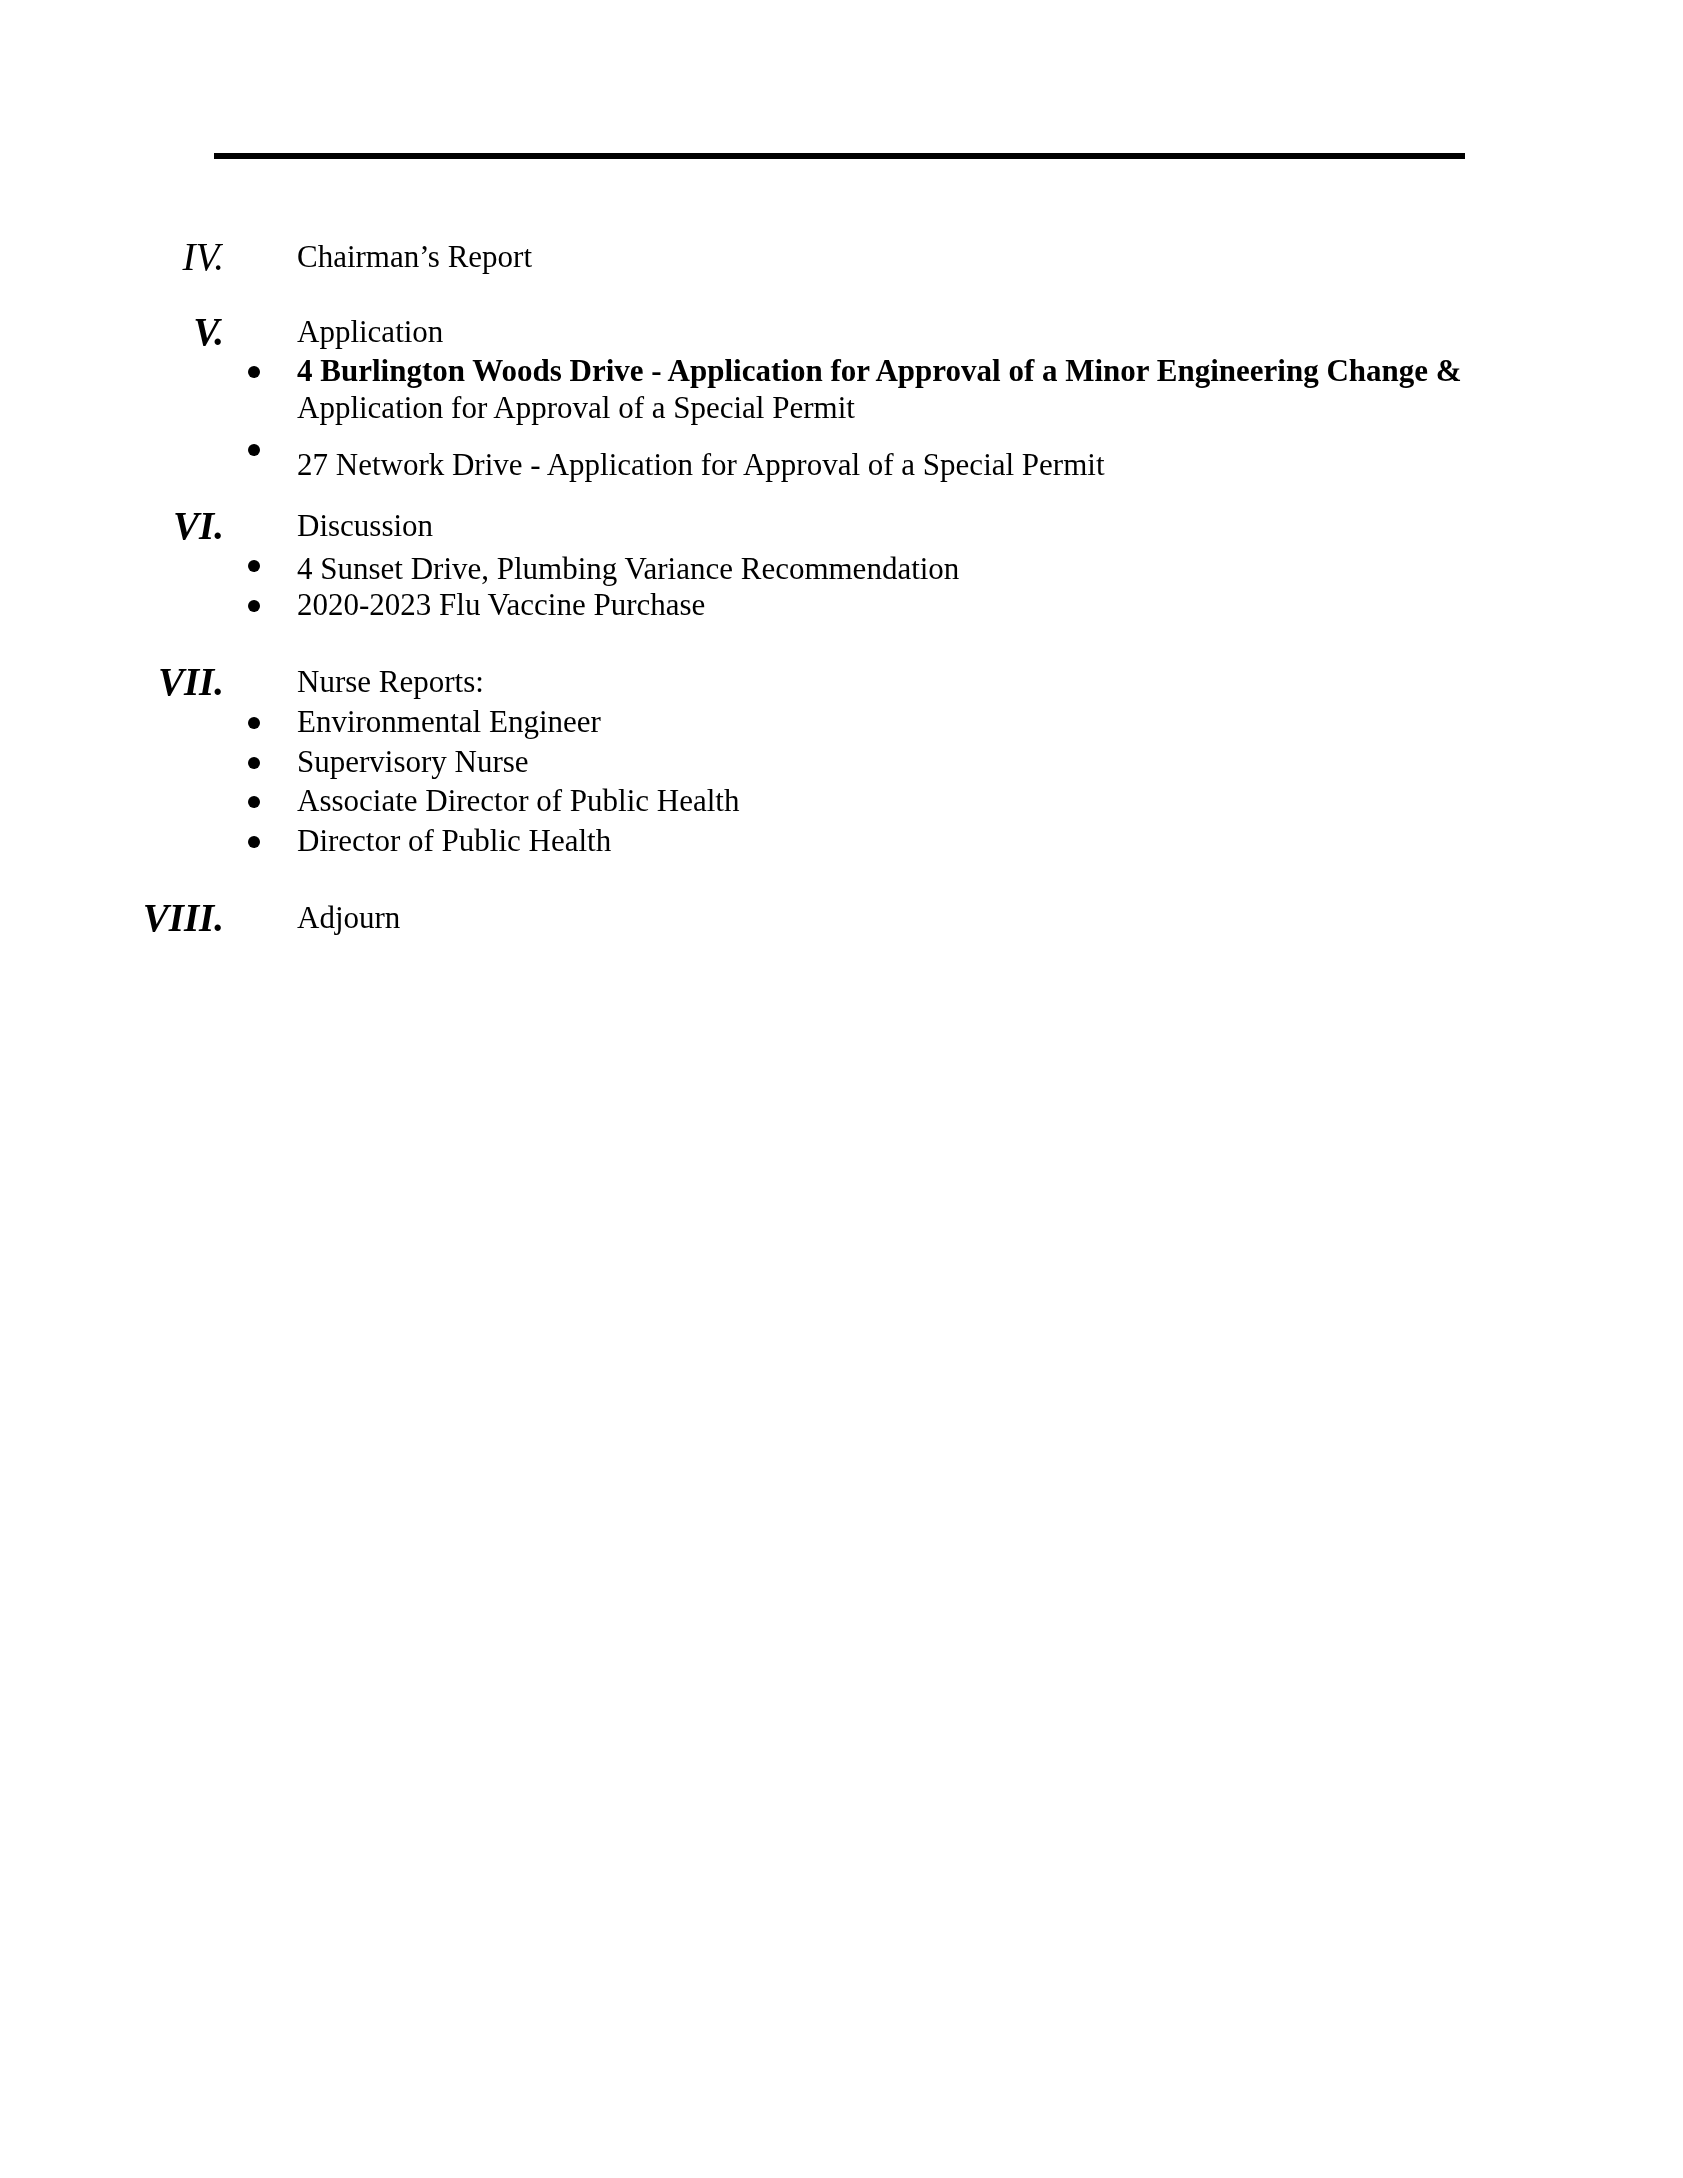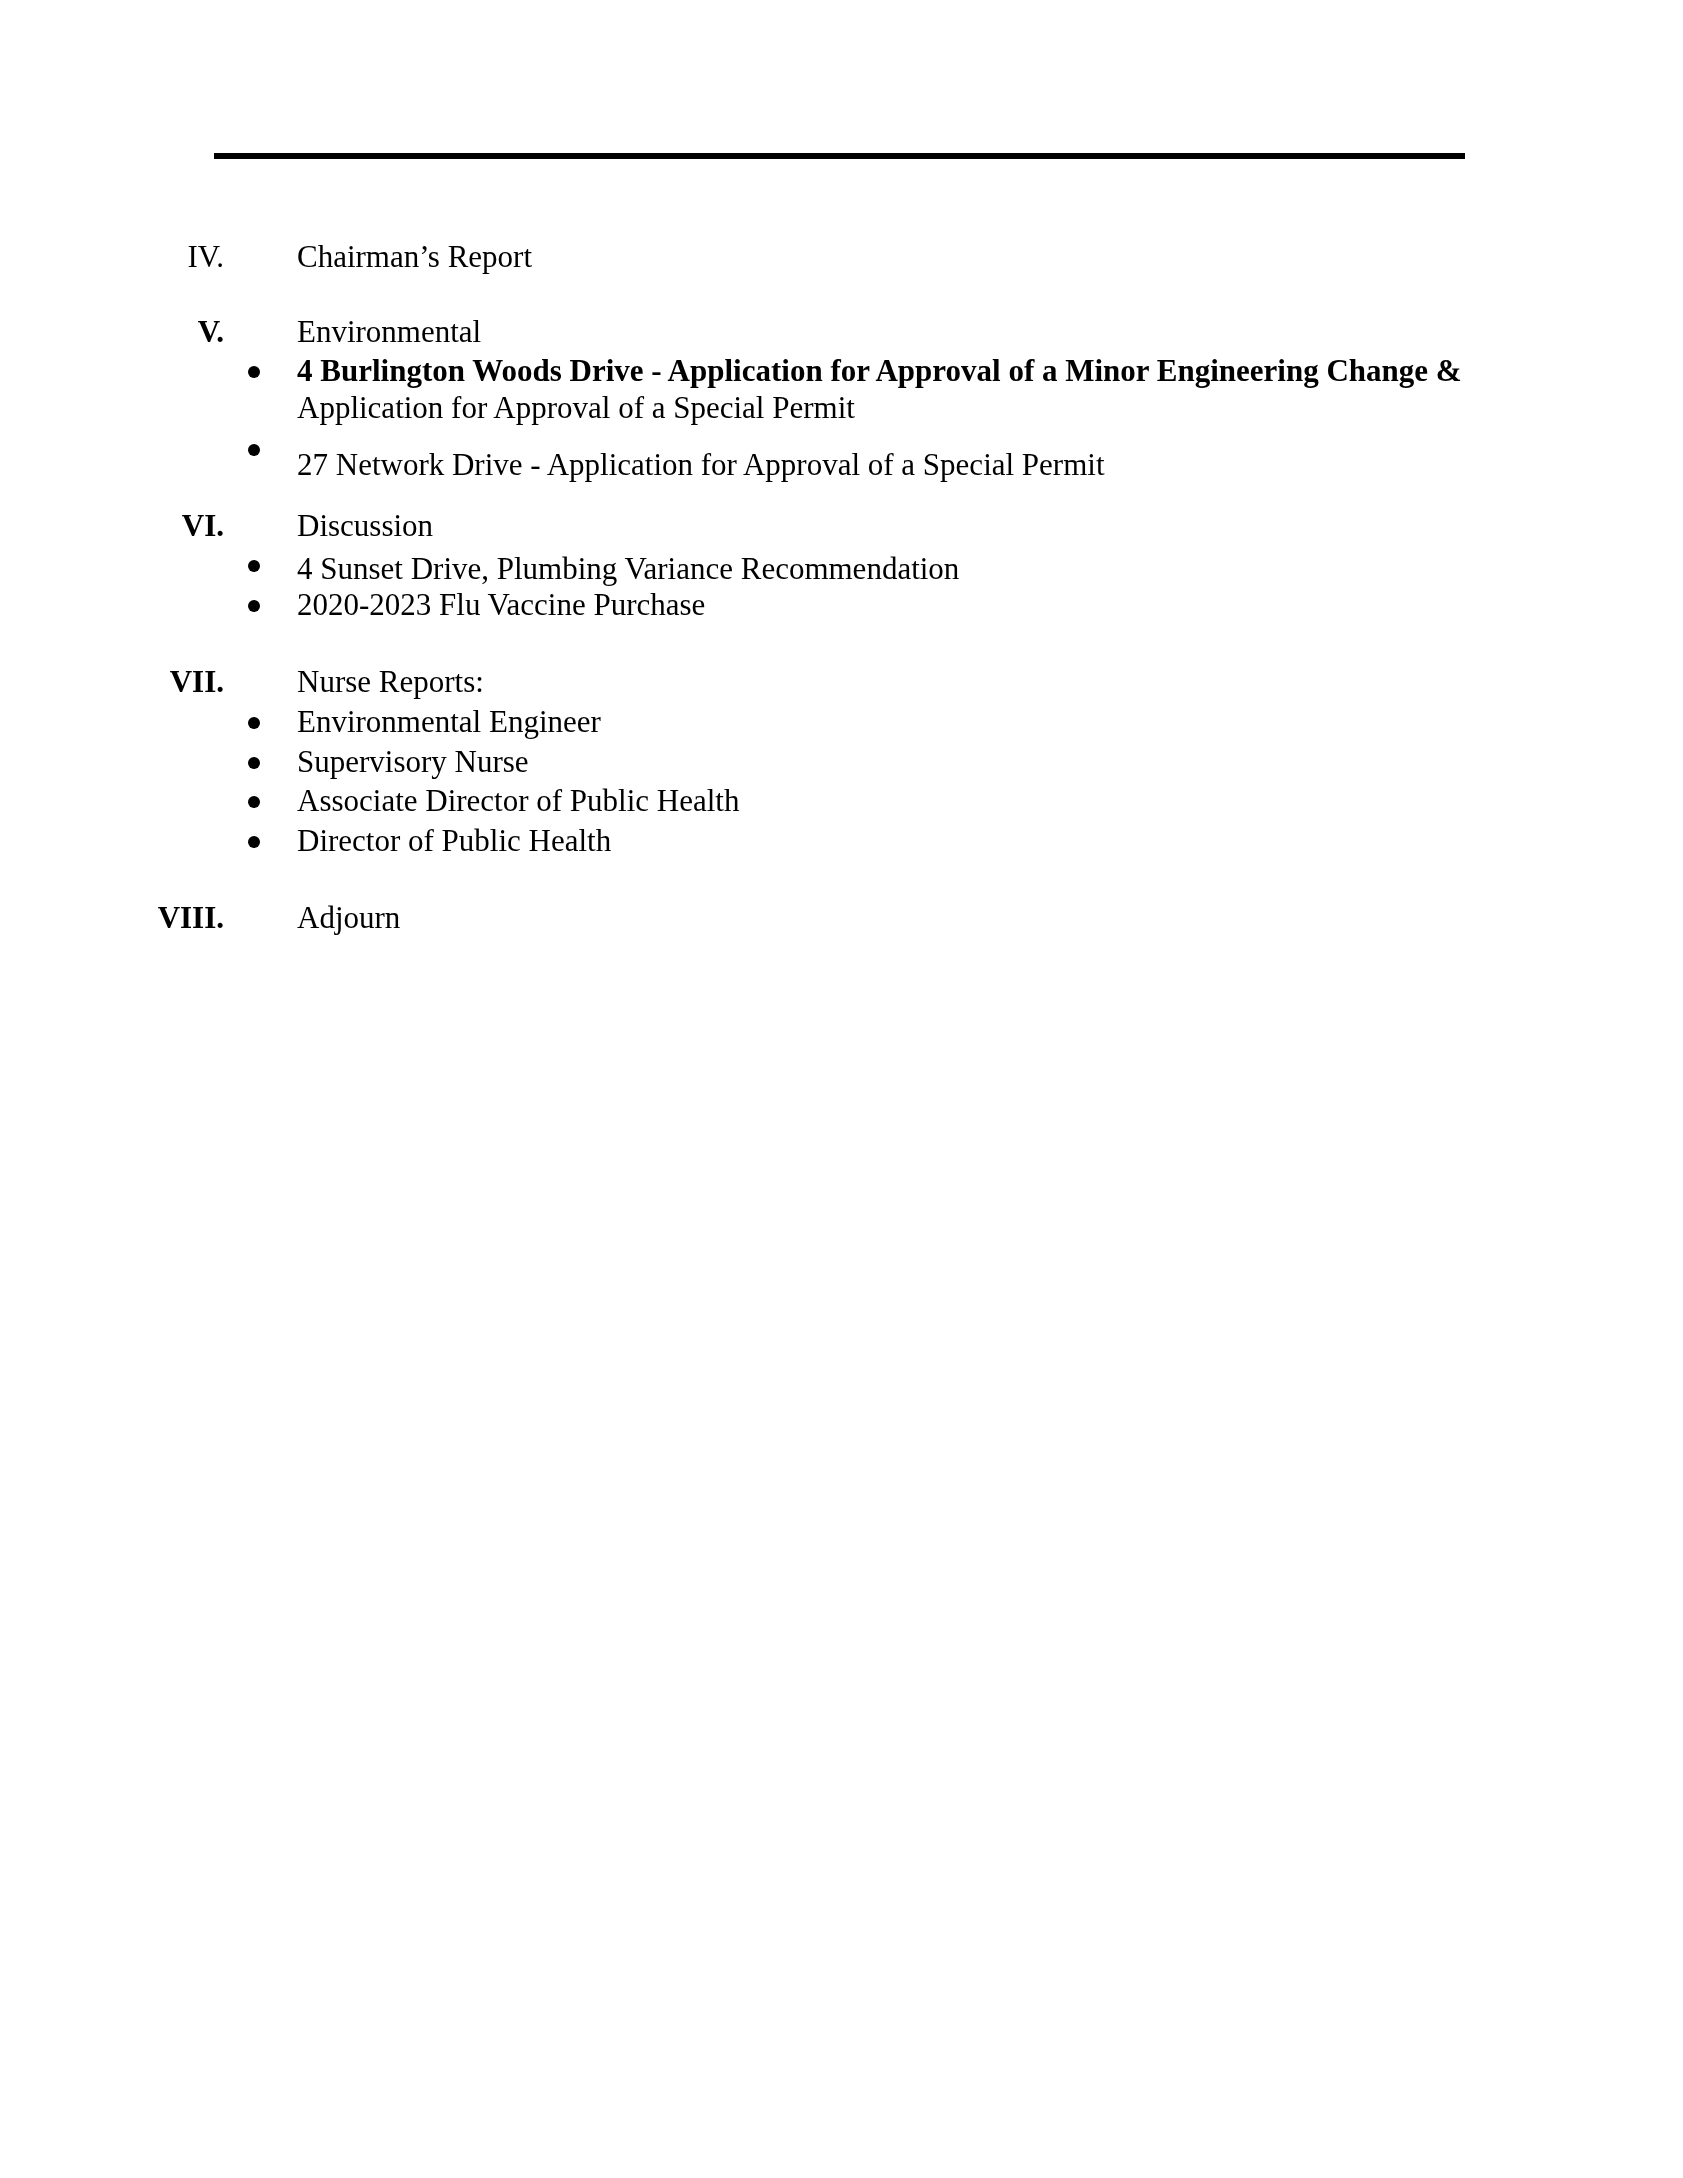--- a/index.html
+++ b/index.html
@@ -1,39 +1,39 @@
 <!DOCTYPE html>
 <html><head>
 <meta charset="utf-8">
 <style>
   html, body { margin: 0; padding: 0; background: #ffffff; }
   body { width: 1683px; height: 2178px; position: relative; overflow: hidden;
          font-family: "Liberation Serif", "DejaVu Serif", serif; color: #000; }
   .rule { position: absolute; left: 214px; top: 153px; width: 1251px; height: 6px; background: #000; }
   .section { position: absolute; left: 0; width: 1683px; }
-  .num { position: absolute; right: calc(1683px - 224px); font-size: 31px; line-height: 38px; white-space: nowrap; }
+  .num { position: absolute; right: calc(1683px - 224px); font-size: 39px; line-height: 38px; white-space: nowrap; font-style: italic; }
   .num.bold { font-weight: bold; }
   .title { position: absolute; left: 297px; font-size: 31px; line-height: 38px; font-weight: normal; white-space: nowrap; }
   .item { position: absolute; left: 0; width: 1683px; }
   .bullet { position: absolute; left: 248px; width: 12px; height: 12px; border-radius: 50%; background: #000; }
   .item-text { position: absolute; left: 297px; font-size: 31px; line-height: 38px; white-space: nowrap; }
 </style>
 </head>
 <body>
 
 <div class="rule"></div>
 
 <div class="section" style="top:238px;">
   <span class="num">IV.</span>
   <span class="title">Chairman’s Report</span>
 </div>
 
 <div class="section" style="top:313px;">
   <span class="num bold">V.</span>
-  <span class="title">Environmental</span>
+  <span class="title">Application</span>
 </div>
 <div class="item" style="top:352px;">
   <span class="bullet" style="top:14px;"></span>
   <span class="item-text" style="top:0;font-weight:bold;">4 Burlington Woods Drive - Application for Approval of a Minor Engineering Change &amp;</span>
   <span class="item-text" style="top:37px;">Application for Approval of a Special Permit</span>
 </div>
 <div class="item" style="top:430px;">
   <span class="bullet" style="top:14px;"></span>
   <span class="item-text" style="top:16px;">27 Network Drive - Application for Approval of a Special Permit</span>
 </div>

